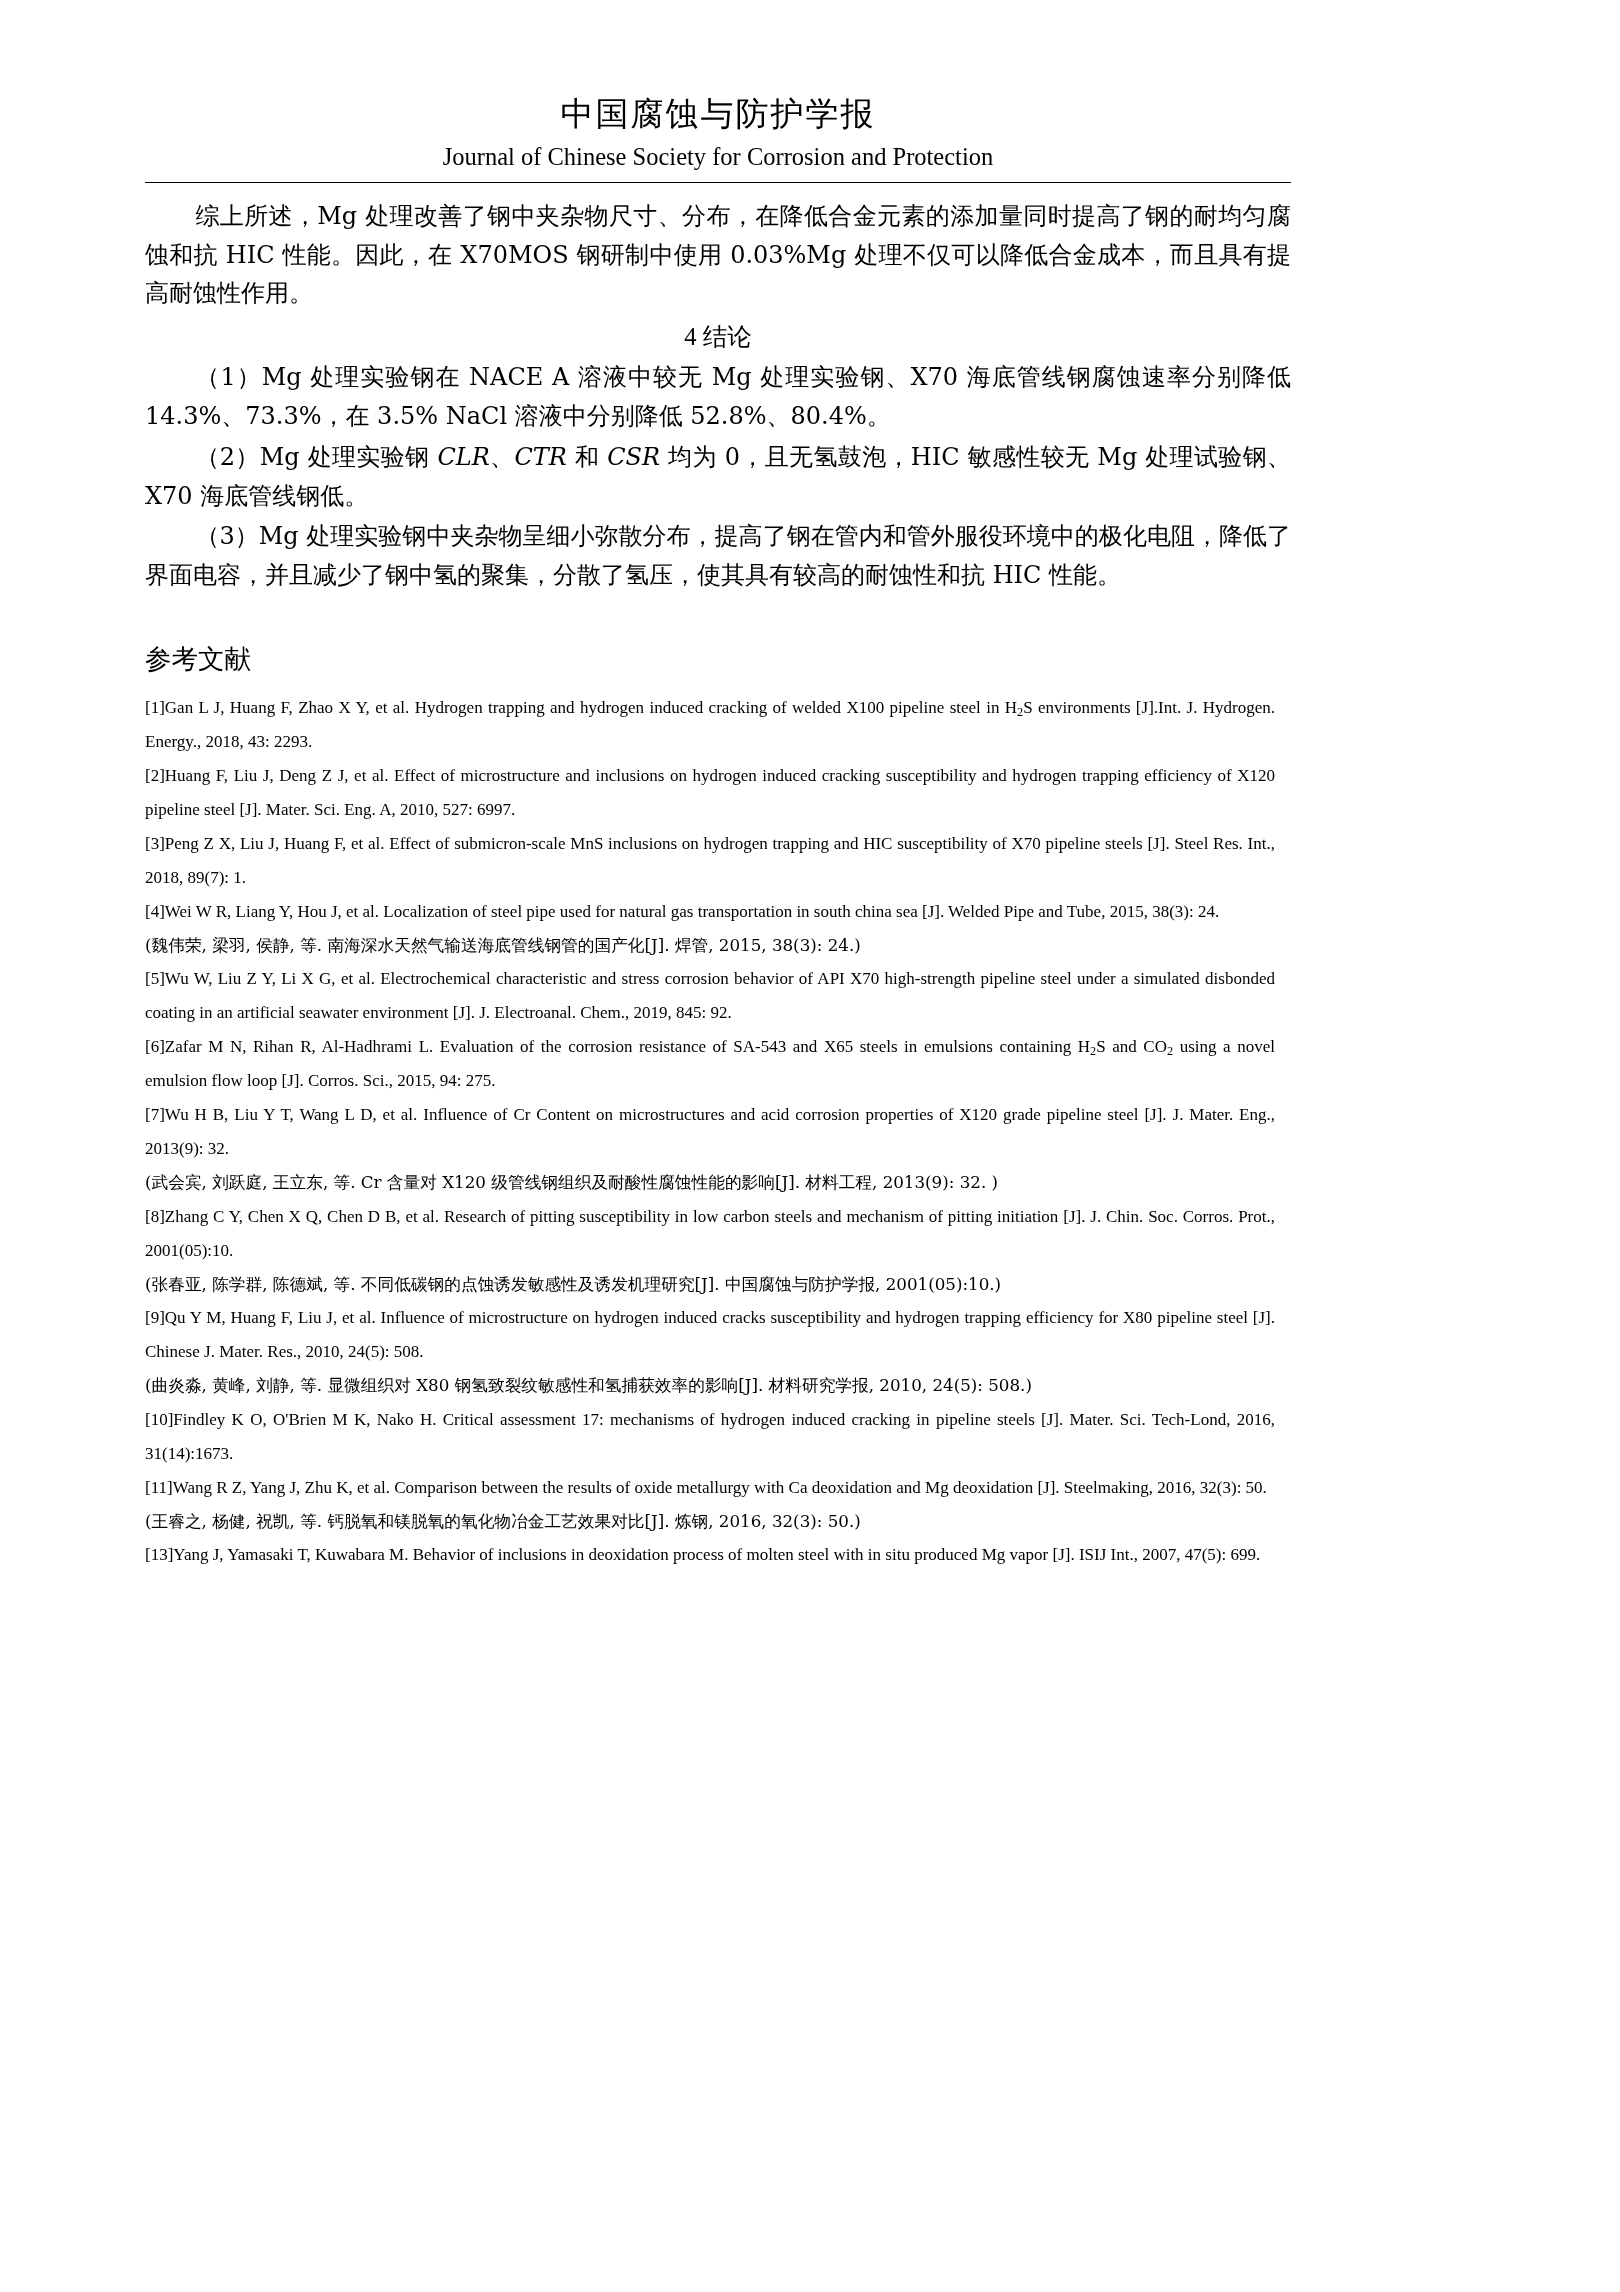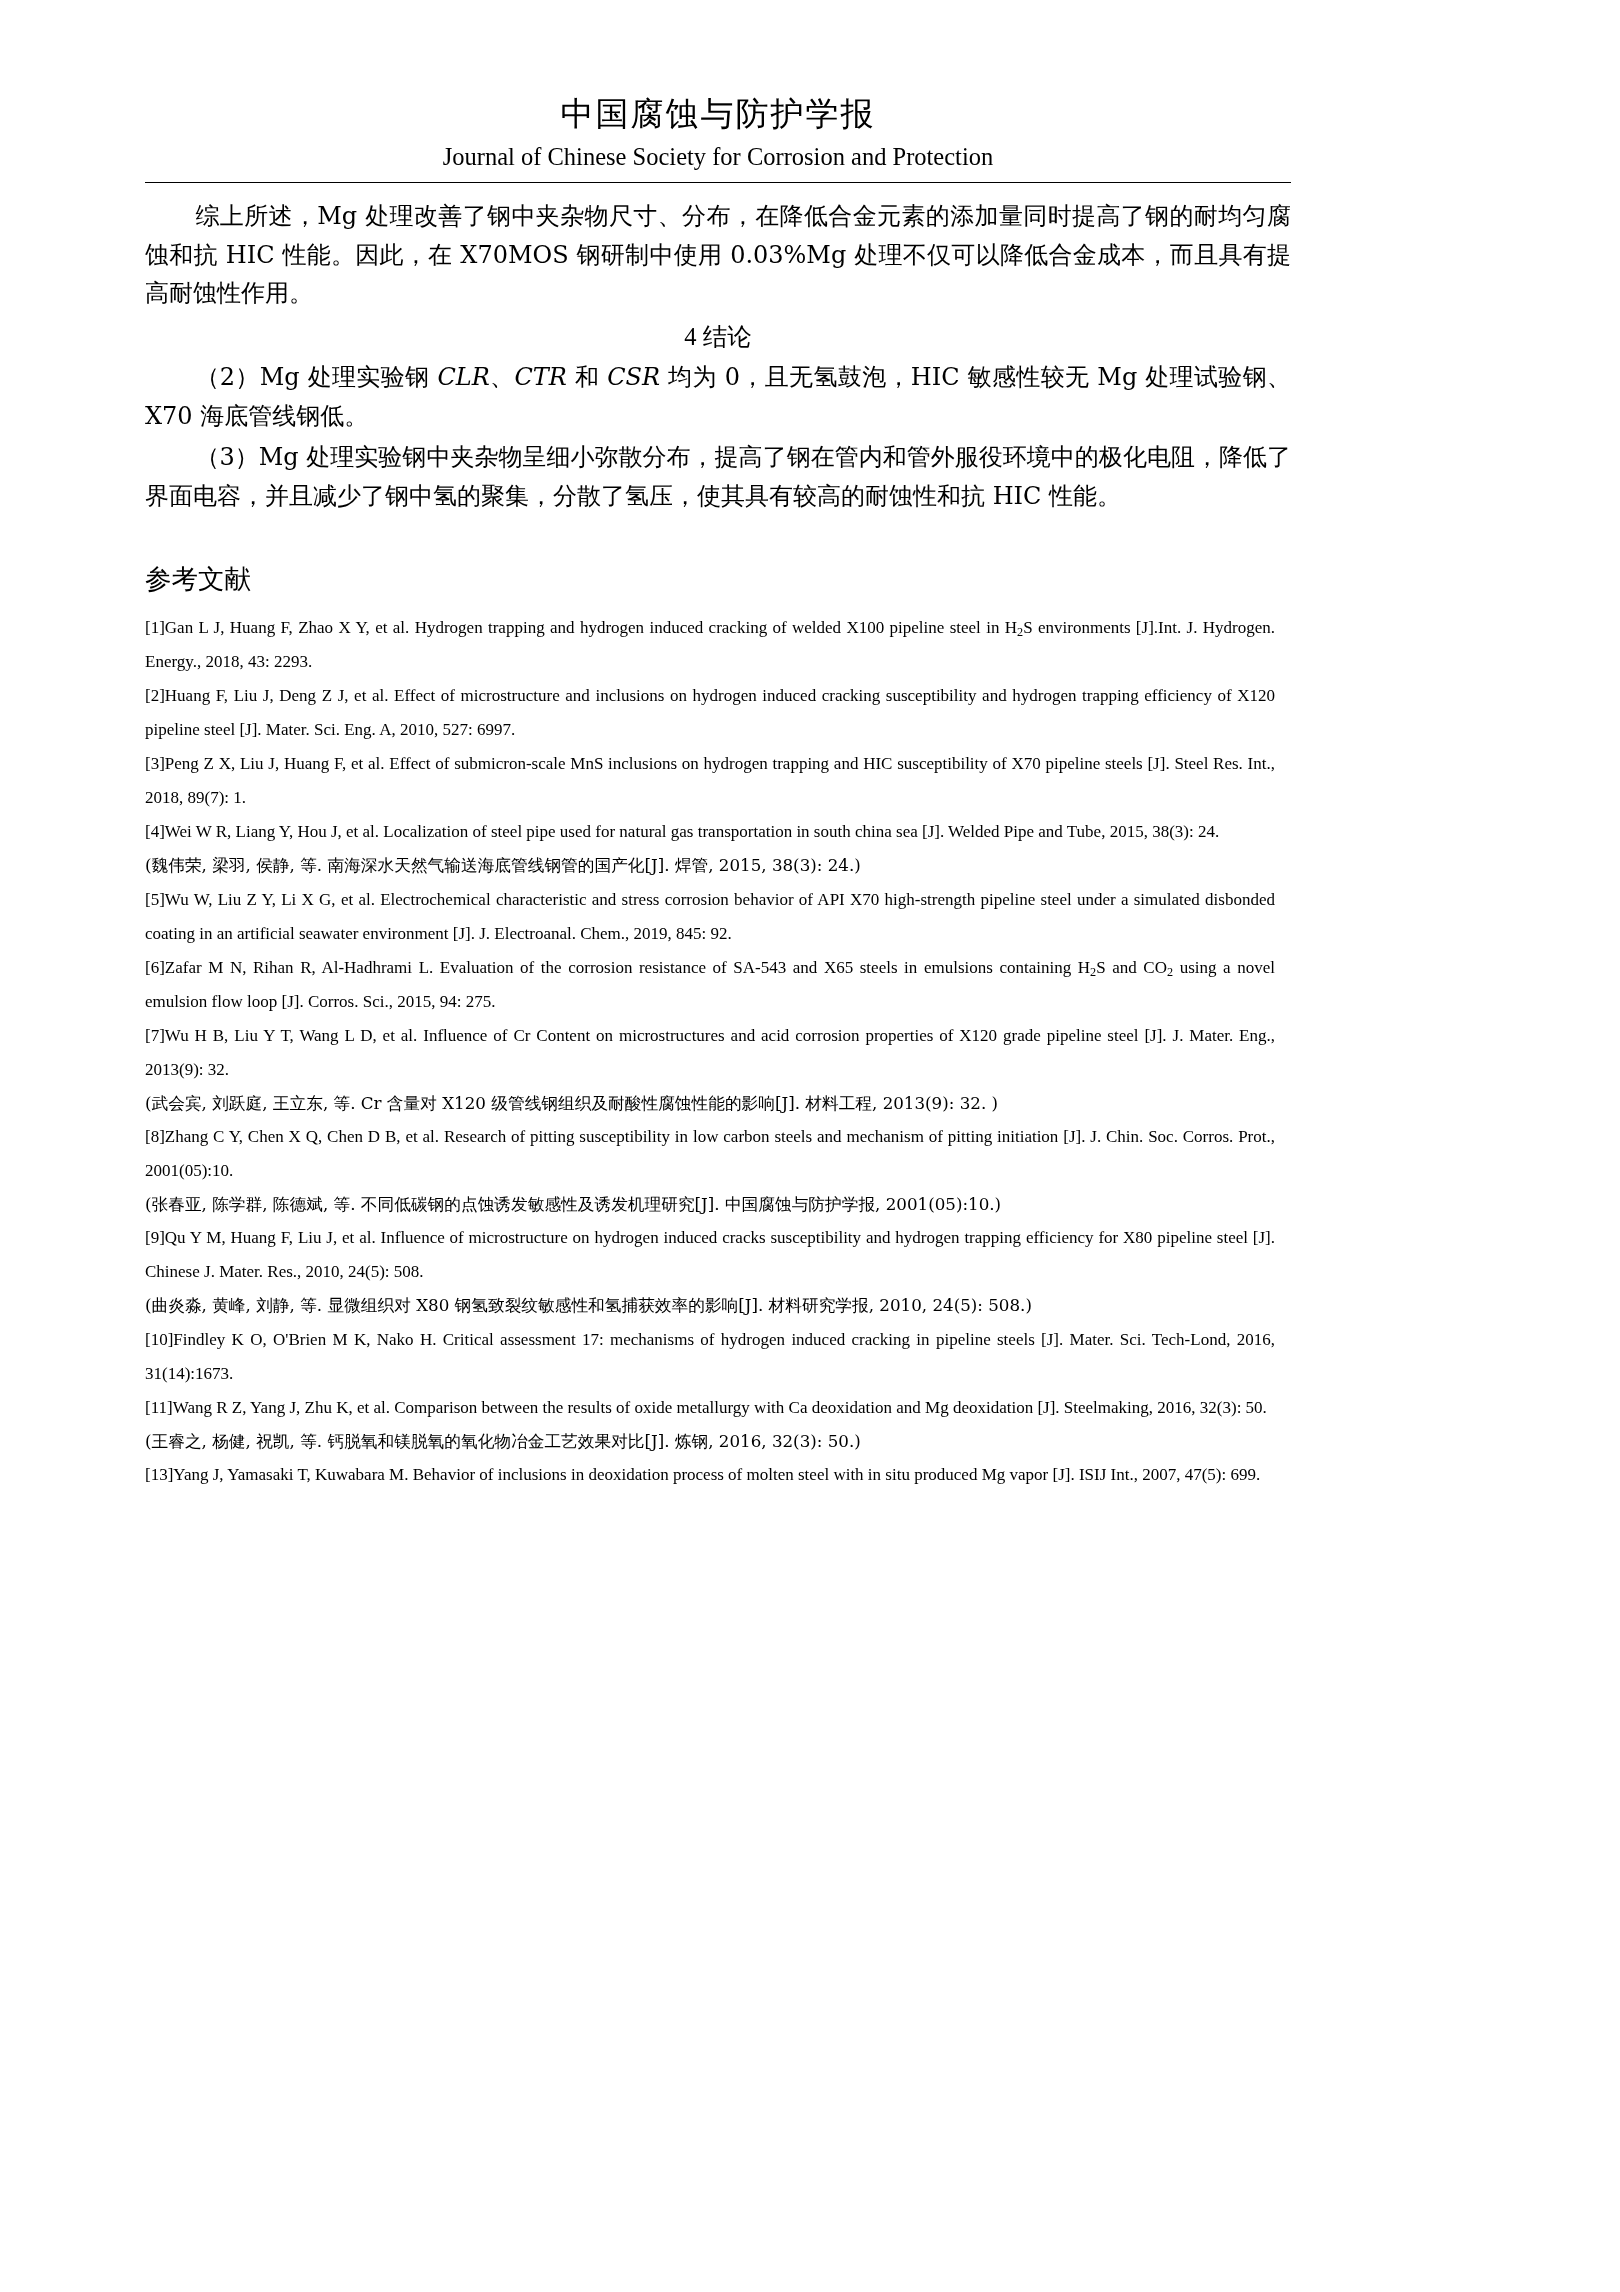--- a/index.html
+++ b/index.html
@@ -87,20 +87,21 @@
   <div class="masthead">
     <div class="cn-title">中国腐蚀与防护学报</div>
     <div class="en-title">Journal of Chinese Society for Corrosion and Protection</div>
   </div>
   <div class="rule"></div>
 
   <p class="body-cn indent2">综上所述，Mg 处理改善了钢中夹杂物尺寸、分布，在降低合金元素的添加量同时提高了钢的耐均匀腐蚀和抗 HIC 性能。因此，在 X70MOS 钢研制中使用 0.03%Mg 处理不仅可以降低合金成本，而且具有提高耐蚀性作用。</p>
 
   <h2 class="section">4  结论</h2>
 
+  <p class="body-cn indent2">（1）Mg 处理实验钢在 NACE A 溶液中较无 Mg 处理实验钢、X70 海底管线钢腐蚀速率分别降低 14.3%、73.3%，在 3.5% NaCl 溶液中分别降低 52.8%、80.4%。</p>
 
   <p class="body-cn indent2"><span>（2）Mg 处理实验钢 </span><span class="it">CLR</span><span>、</span><span class="it">CTR</span><span> 和 </span><span class="it">CSR</span><span> 均为 0，且无氢鼓泡，HIC 敏感性较无 Mg 处理试验钢、X70 海底管线钢低。</span></p>
 
   <p class="body-cn indent2">（3）Mg 处理实验钢中夹杂物呈细小弥散分布，提高了钢在管内和管外服役环境中的极化电阻，降低了界面电容，并且减少了钢中氢的聚集，分散了氢压，使其具有较高的耐蚀性和抗 HIC 性能。</p>
 
   <h2 class="refs-heading">参考文献</h2>
 
   <div>
 
     <p class="ref"><span>[1]Gan L J, Huang F, Zhao X Y, et al. Hydrogen trapping and hydrogen induced cracking of welded X100 pipeline steel in H</span><sub>2</sub><span>S environments [J].Int. J. Hydrogen. Energy., 2018, 43: 2293.</span></p>

